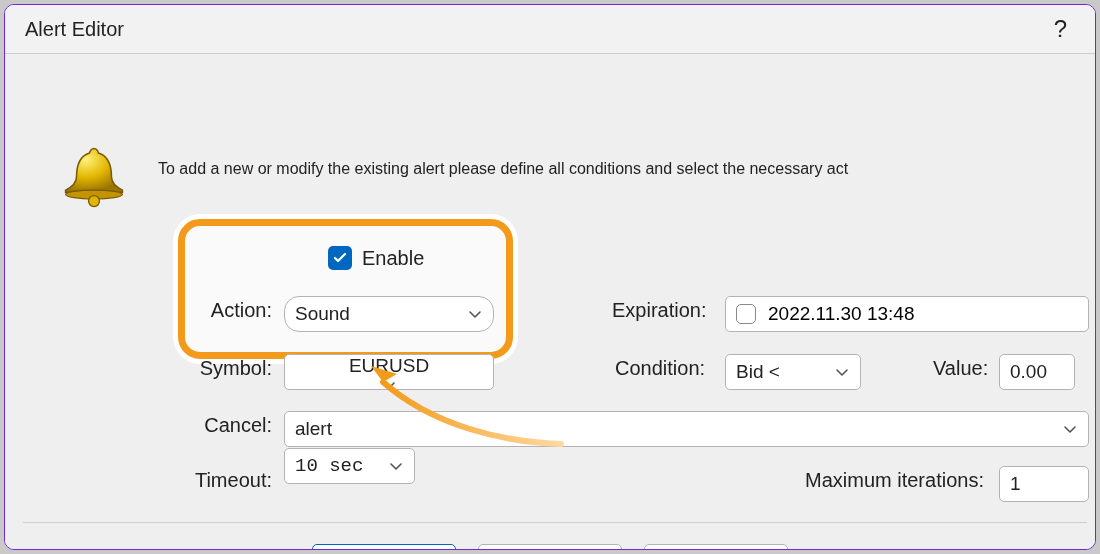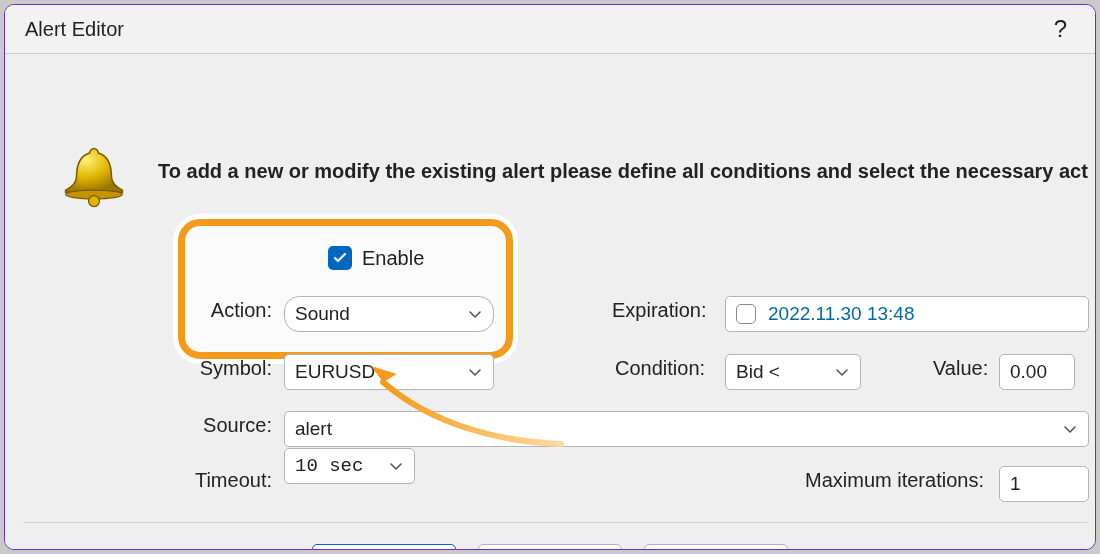--- a/index.html
+++ b/index.html
@@ -49,24 +49,23 @@
   }
   .bell-icon {
     position: absolute;
     left: 54px;
     top: 88px;
   }
   .instr {
     position: absolute;
     left: 153px;
     top: 106px;
-    font-size: 20px;
+    font-size: 16px;
     color: #222;
     white-space: nowrap;
-    font-weight: bold;
   }
 
   
   .highlight {
     position: absolute;
     left: 173px;
     top: 165px;
     width: 335px;
     height: 140px;
     background: #fafafa;
@@ -97,21 +96,21 @@
     padding: 0 10px;
     font-size: 19px;
     color: #222;
   }
   .combo {
     justify-content: space-between;
   }
   .dropdown-icon svg { display: block; }
   .textinput { justify-content: flex-start; }
   .textinput.disabled {
-    color: #0369a1;
+    color: #000000;
   }
   .exp-box {
     display: flex;
     align-items: center;
     gap: 12px;
   }
   .exp-check {
     width: 20px; height: 20px;
     border: 1.5px solid #888; border-radius: 5px;
     background: #fff;
@@ -218,21 +217,21 @@
       <span class="lbl">Expiration:</span>
     </div>
     <div class="textinput disabled exp-box" style="position:absolute; left:720px; top:242px; width:364px;">
       <span class="exp-check"></span>
       <span>2022.11.30 13:48</span>
     </div>
 
     <div class="row" style="left:189px; top:303px;">
       <span class="lbl" style="width:78px;">Symbol:</span>
     </div>
-    <div class="combo" style="position:absolute; left:279px; top:300px; width:210px;">
+    <div class="combo" style="position:absolute; left:279px; top:300px; width:210px;flex-direction:column;">
       <span>EURUSD</span>
       <span class="dropdown-icon">
         <svg width="16" height="16" viewBox="0 0 16 16">
             <path d="M3 6 l5 5 l5-5" stroke="#555" stroke-width="1.6" fill="none" stroke-linecap="round" stroke-linejoin="round"></path>
           </svg>
       </span>
     </div>
 
     <div class="row" style="left:610px; top:303px;">
       <span class="lbl">Condition:</span>
@@ -247,21 +246,21 @@
     </div>
 
     <div class="row" style="left:928px; top:303px;">
       <span class="lbl">Value:</span>
     </div>
     <div class="textinput" style="position:absolute; left:994px; top:300px; width:76px;">
       <span>0.00</span>
     </div>
 
     <div class="row" style="left:195px; top:360px;">
-      <span class="lbl" style="width:72px;">Source:</span>
+      <span class="lbl" style="width:72px;">Cancel:</span>
     </div>
     <div class="combo" style="position:absolute; left:279px; top:357px; width:805px;">
       <span>alert</span>
       <span class="dropdown-icon">
         <svg width="16" height="16" viewBox="0 0 16 16">
             <path d="M3 6 l5 5 l5-5" stroke="#555" stroke-width="1.6" fill="none" stroke-linecap="round" stroke-linejoin="round"></path>
           </svg>
       </span>
     </div>
 

